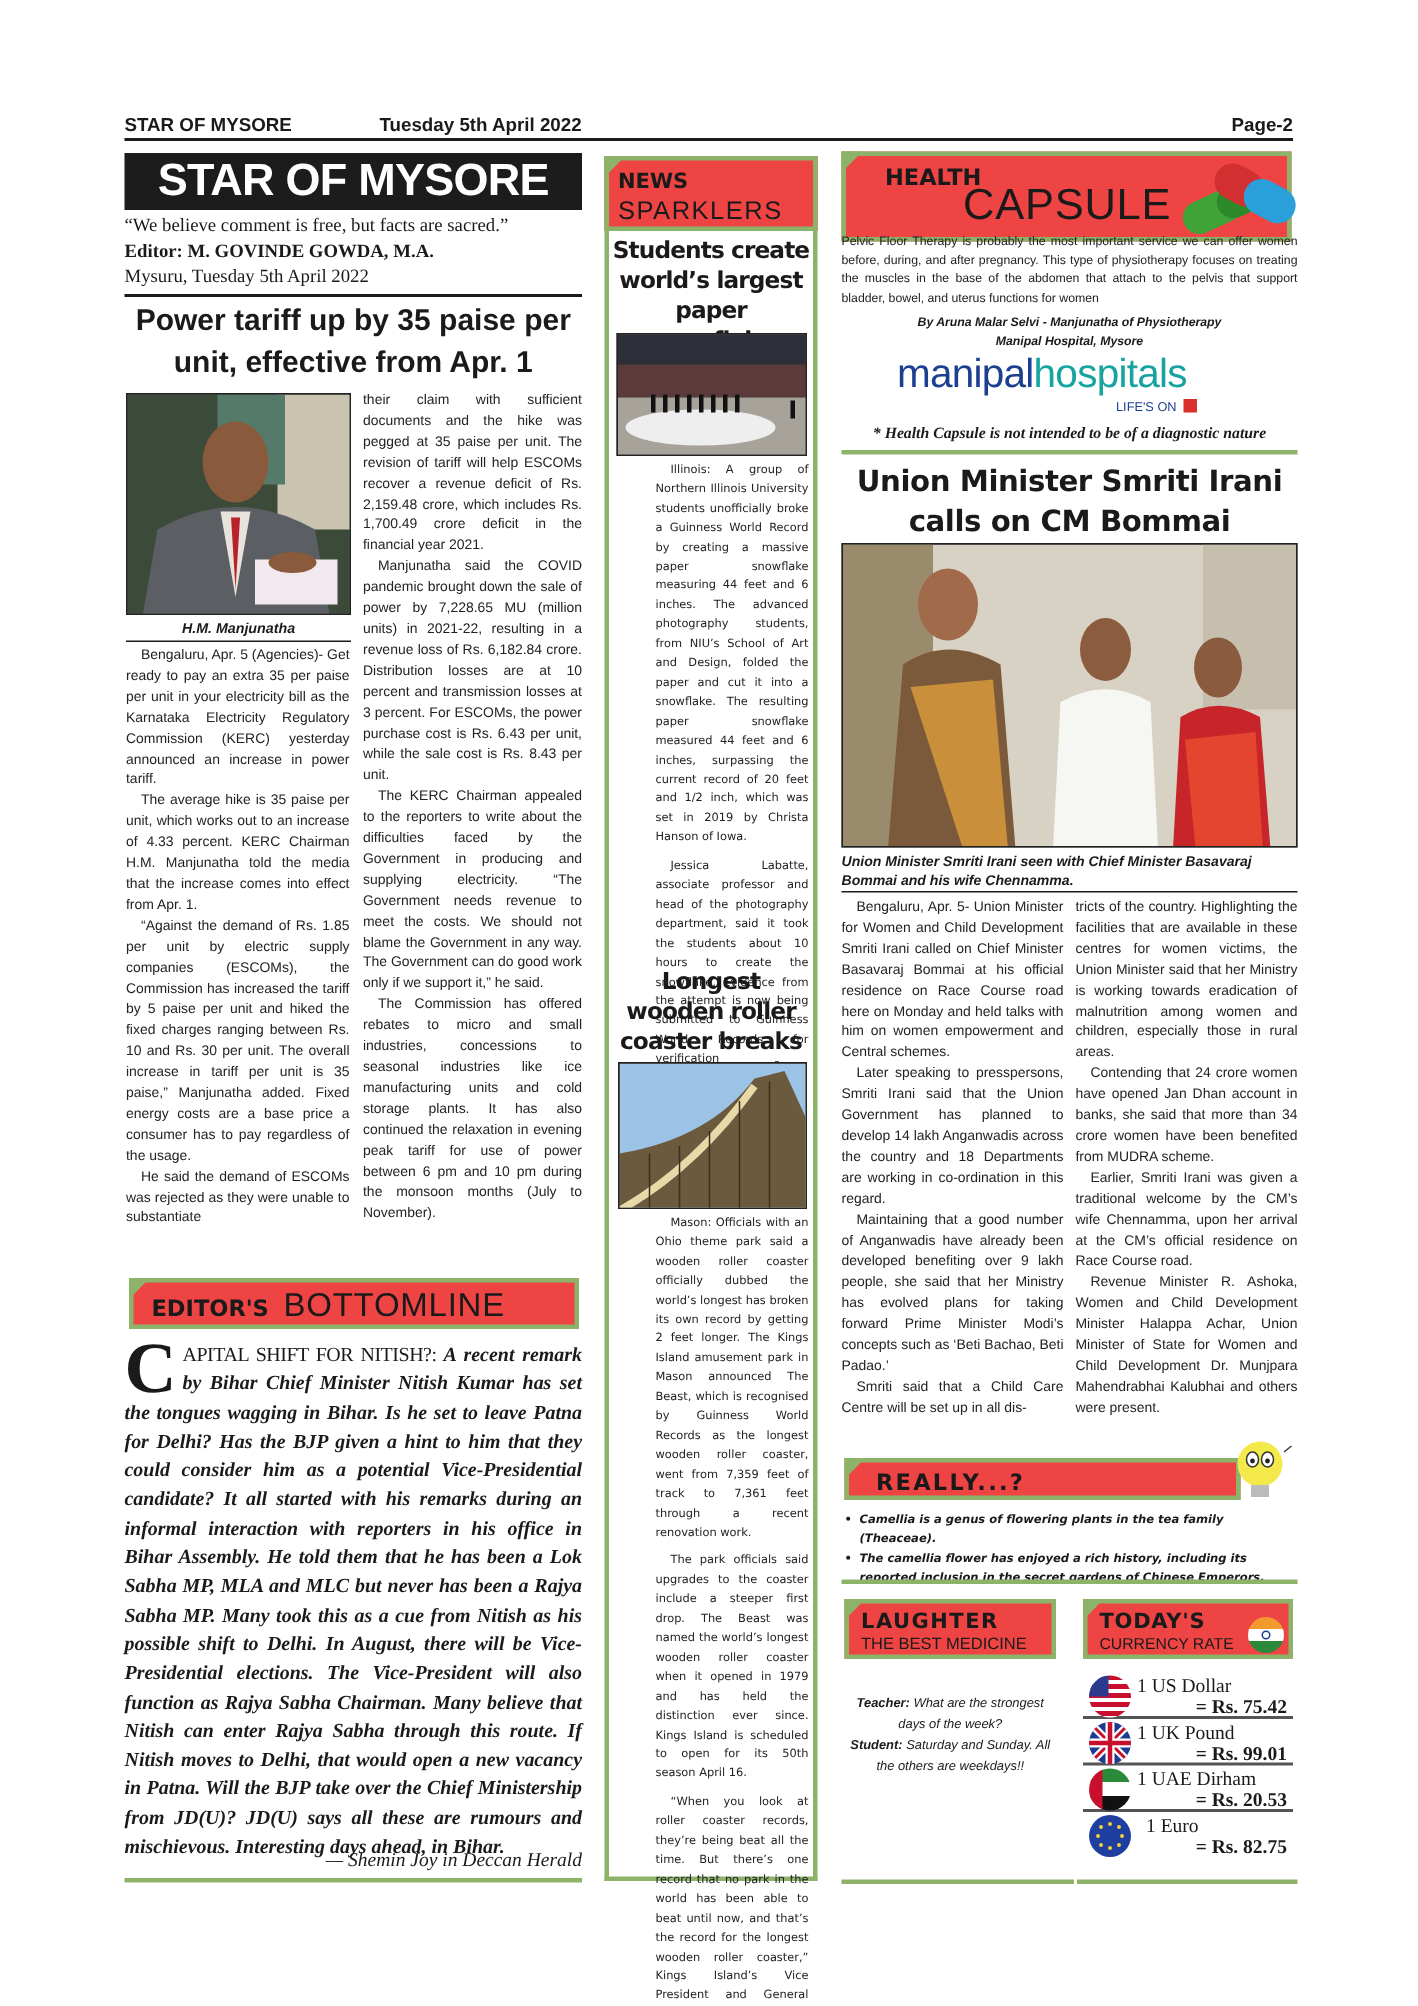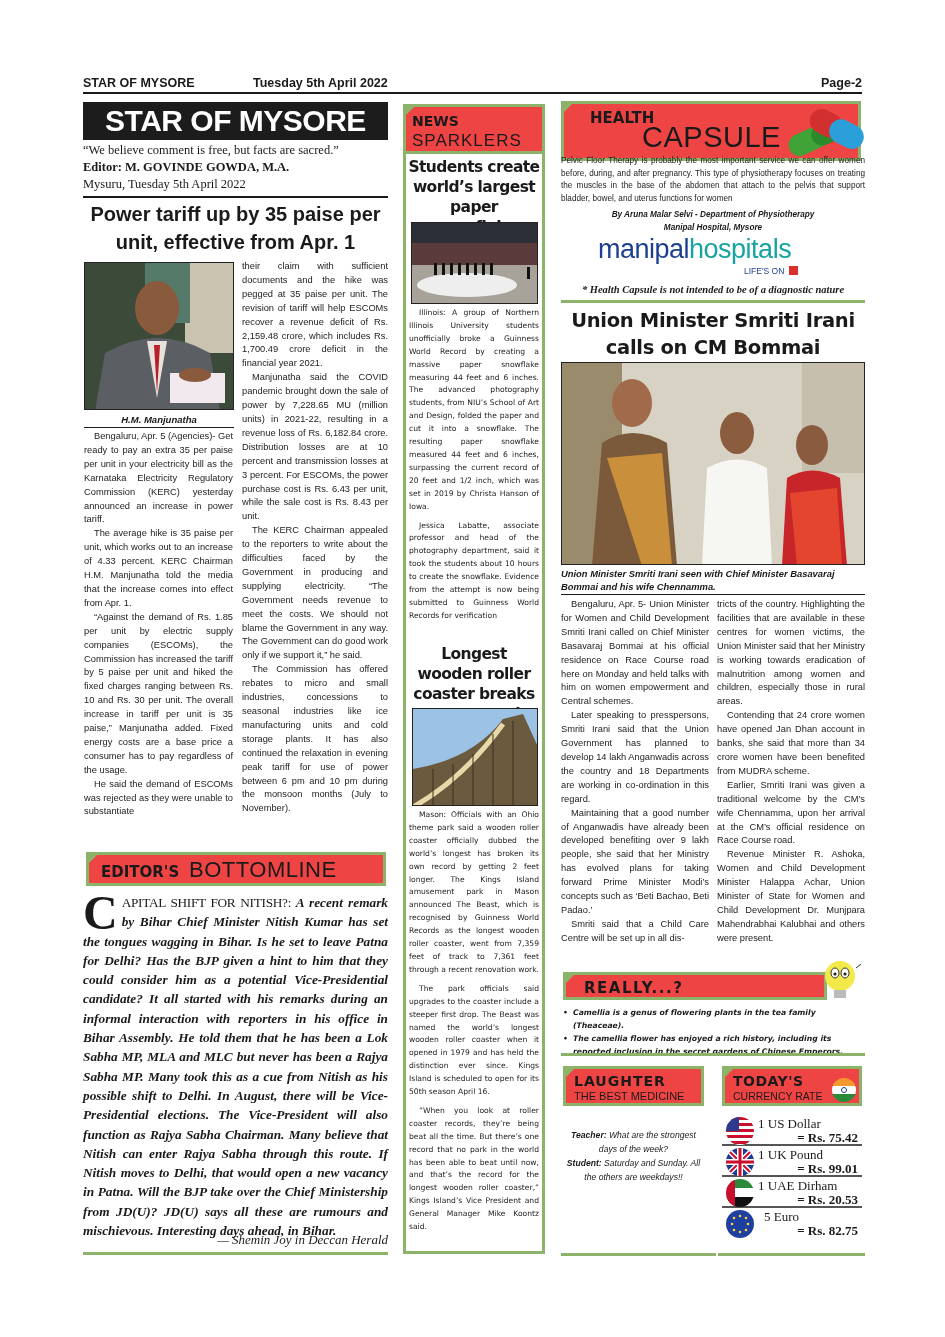--- a/index.html
+++ b/index.html
@@ -28,21 +28,21 @@
   
   .sechead { border: 3px solid #8db36b; background: #ef4444; }
   .sechead .flag { position: absolute; left: -3px; top: -3px; width: 0; height: 0; border-top: 14px solid #8db36b; border-right: 14px solid transparent; }
   .bold-cap { font-weight: 900; font-family: "DejaVu Sans", sans-serif; }
 
   .editorial { font-family: "Liberation Serif", serif; font-style: italic; font-weight: bold; font-size: 13.3px; line-height: 19.3px; text-align: justify; color: #1a1a1a; }
   .dropcap { float: left; font-family: "Liberation Serif", serif; font-style: normal; font-weight: bold; font-size: 48px; line-height: 36px; margin-right: 4px; margin-top: 2px; }
   .smallcaps { font-style: normal; font-weight: normal; letter-spacing: -0.3px; }
 
   .news-col { font-family: "DejaVu Sans", sans-serif; font-size: 7.6px; line-height: 12.9px; text-align: justify; color: #222; }
-  .news-col p { text-indent: 10px; margin-bottom: 6px; }
+  .news-col p { text-indent: 10px; margin-bottom: 6px; margin-left: 28px; }
   .news-title { font-family: "DejaVu Sans", sans-serif; font-weight: bold; font-size: 15.5px; line-height: 20px; text-align: center; letter-spacing: -0.6px; }
 
   .curr-row { border-bottom: 2px solid #555; height: 31px; position: relative; }
   .curr-row .flagc { position: absolute; left: 4px; top: 2px; width: 28px; height: 28px; border-radius: 50%; overflow: hidden; }
   .curr-row .cname { position: absolute; left: 36px; top: 1px; font-family: "Liberation Serif", serif; font-size: 13px; }
   .curr-row .cval { position: absolute; right: 4px; top: 15px; font-family: "Liberation Serif", serif; font-weight: bold; font-size: 13px; }
 </style>
 </head>
 <body>
 
@@ -166,21 +166,21 @@
       <rect x="5" y="16" width="42" height="22" rx="11" fill="#3fa338"></rect>
       <rect x="30" y="16" width="30" height="22" rx="11" fill="#2c8a2a"></rect>
     </g>
     <g transform="rotate(28 55 22)">
       <rect x="28" y="10" width="34" height="24" rx="12" fill="#d23030"></rect>
       <rect x="50" y="10" width="36" height="24" rx="12" fill="#2b9fd9"></rect>
     </g>
   </svg>
 </div>
 <div class="abs col" style="left:561px;top:155px;width:304px;font-size:8.2px;line-height:12.6px">Pelvic Floor Therapy is probably the most important service we can offer women before, during, and after pregnancy. This type of physiotherapy focuses on treating the muscles in the base of the abdomen that attach to the pelvis that support bladder, bowel, and uterus functions for women</div>
-<div class="abs" style="left:561px;top:210px;width:304px;text-align:center;font-size:8.2px;font-weight:bold;font-style:italic">By  Aruna Malar Selvi - Department of Physiotherapy</div>
+<div class="abs" style="left:561px;top:210px;width:304px;text-align:center;font-size:8.2px;font-weight:bold;font-style:italic">By  Aruna Malar Selvi - Manjunatha of Physiotherapy</div>
 <div class="abs" style="left:561px;top:223px;width:304px;text-align:center;font-size:8.2px;font-weight:bold;font-style:italic">Manipal Hospital, Mysore</div>
 <div class="abs" style="left:598px;top:234px;width:240px;font-size:27px;letter-spacing:-0.5px">
   <span style="color:#1d3f8f">manipal</span><span style="color:#17a3a0">hospitals</span>
 </div>
 <div class="abs" style="left:744px;top:266px;font-size:8.5px;color:#1d3f8f">
   <span>LIFE'S ON</span>
   <span style="display:inline-block;width:9px;height:9px;background:#d9302b;vertical-align:-1px;margin-left:2px"></span>
 </div>
 <div class="abs" style="left:561px;top:284px;width:304px;text-align:center;font-family:'Liberation Serif',serif;font-style:italic;font-weight:bold;font-size:10.5px">* Health Capsule is not intended to be of a diagnostic nature</div>
 <div class="abs" style="left:561px;top:300px;width:304px;height:3px;background:#8db36b"></div>
@@ -301,17 +301,17 @@
             <circle cx="20" cy="8" r="1.3"></circle>
             <circle cx="22" cy="14" r="1.3"></circle>
             <circle cx="20" cy="20" r="1.3"></circle>
             <circle cx="14" cy="22" r="1.3"></circle>
             <circle cx="8" cy="20" r="1.3"></circle>
             <circle cx="6" cy="14" r="1.3"></circle>
             <circle cx="8" cy="8" r="1.3"></circle>
           </g>
         </svg>
     </div>
-    <span class="cname" style="left:42px">5 Euro</span>
+    <span class="cname" style="left:42px">1 Euro</span>
     <span class="cval">= Rs. 82.75</span>
   </div>
 </div>
 <div class="abs" style="left:718px;top:1253px;width:147px;height:3px;background:#8db36b"></div>
 
 </body></html>

